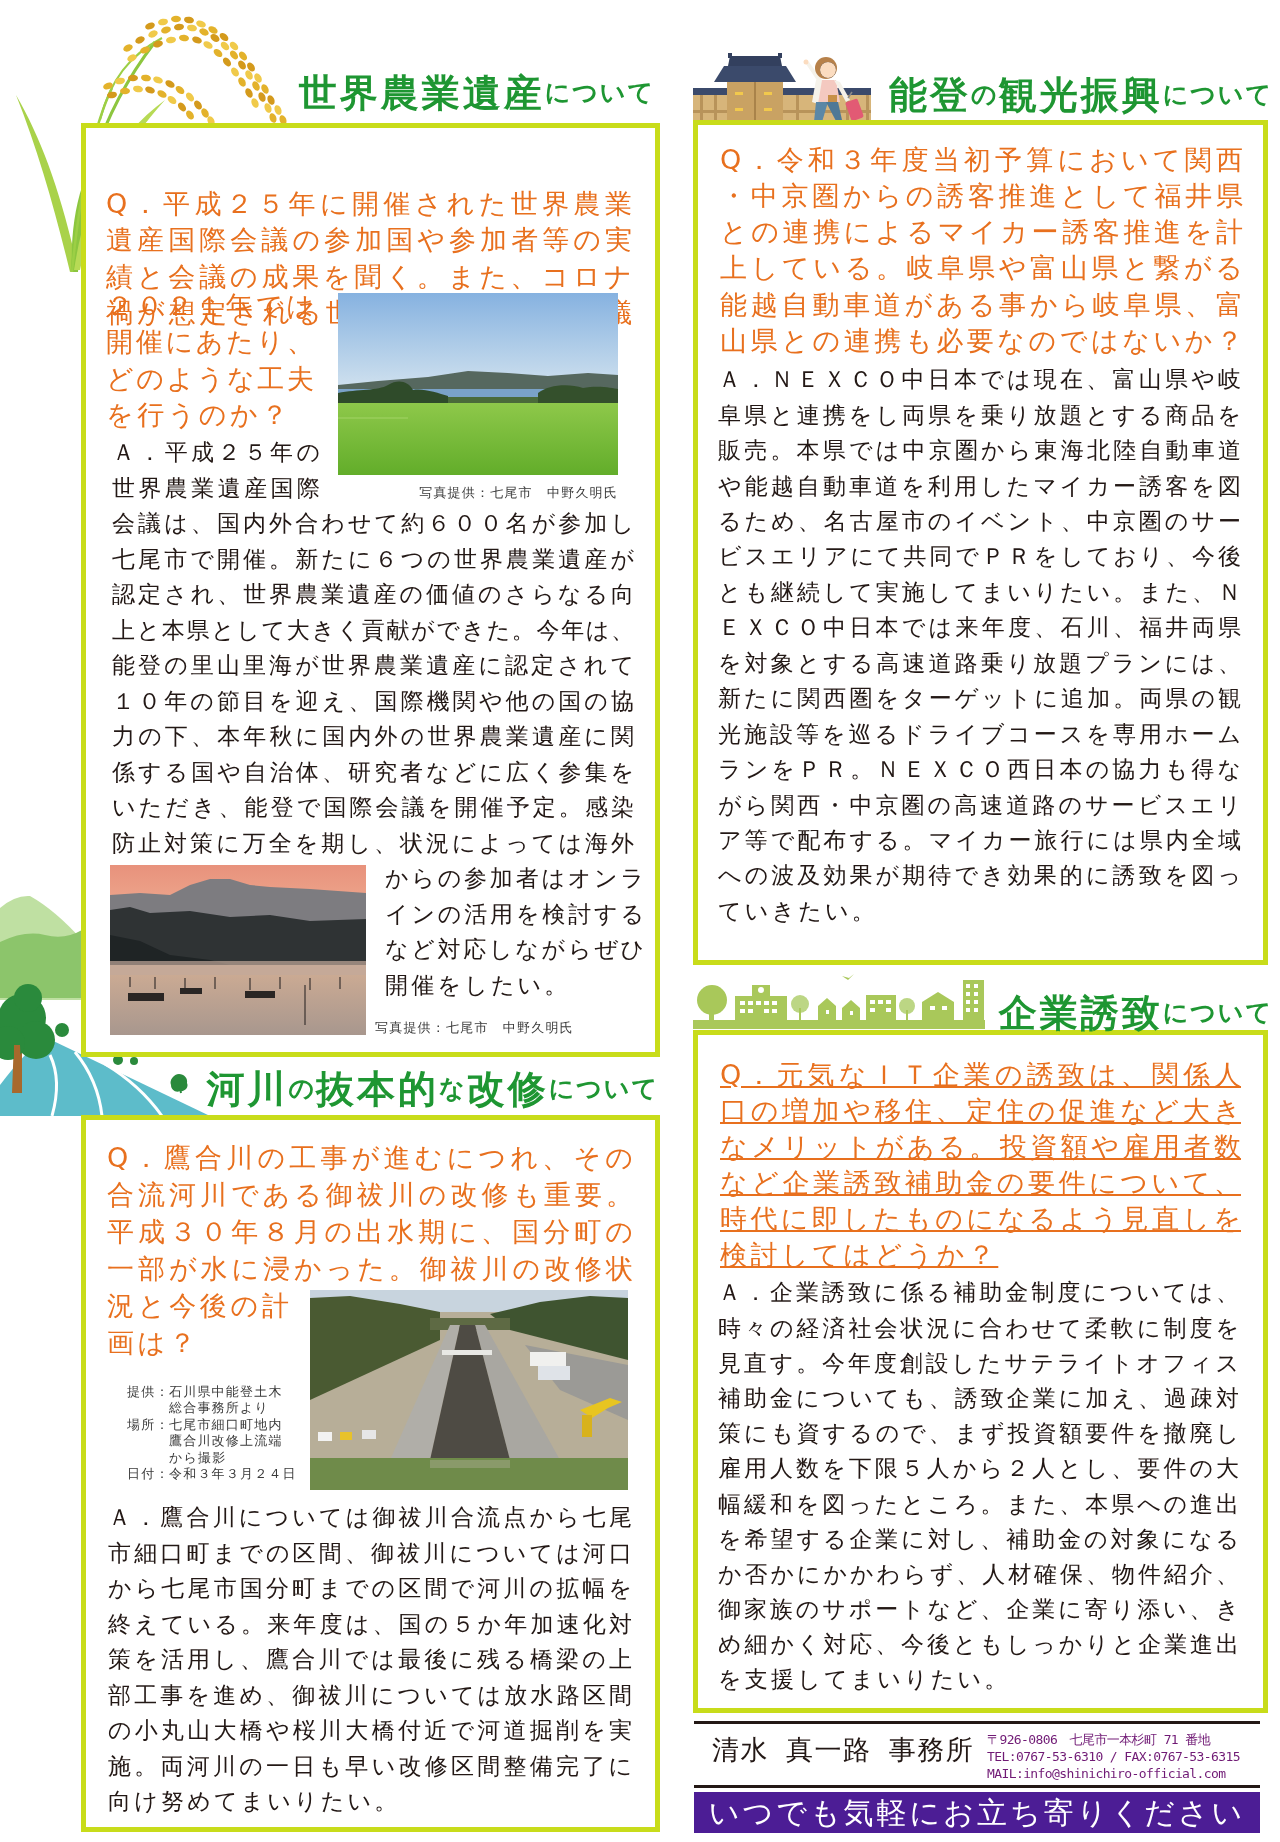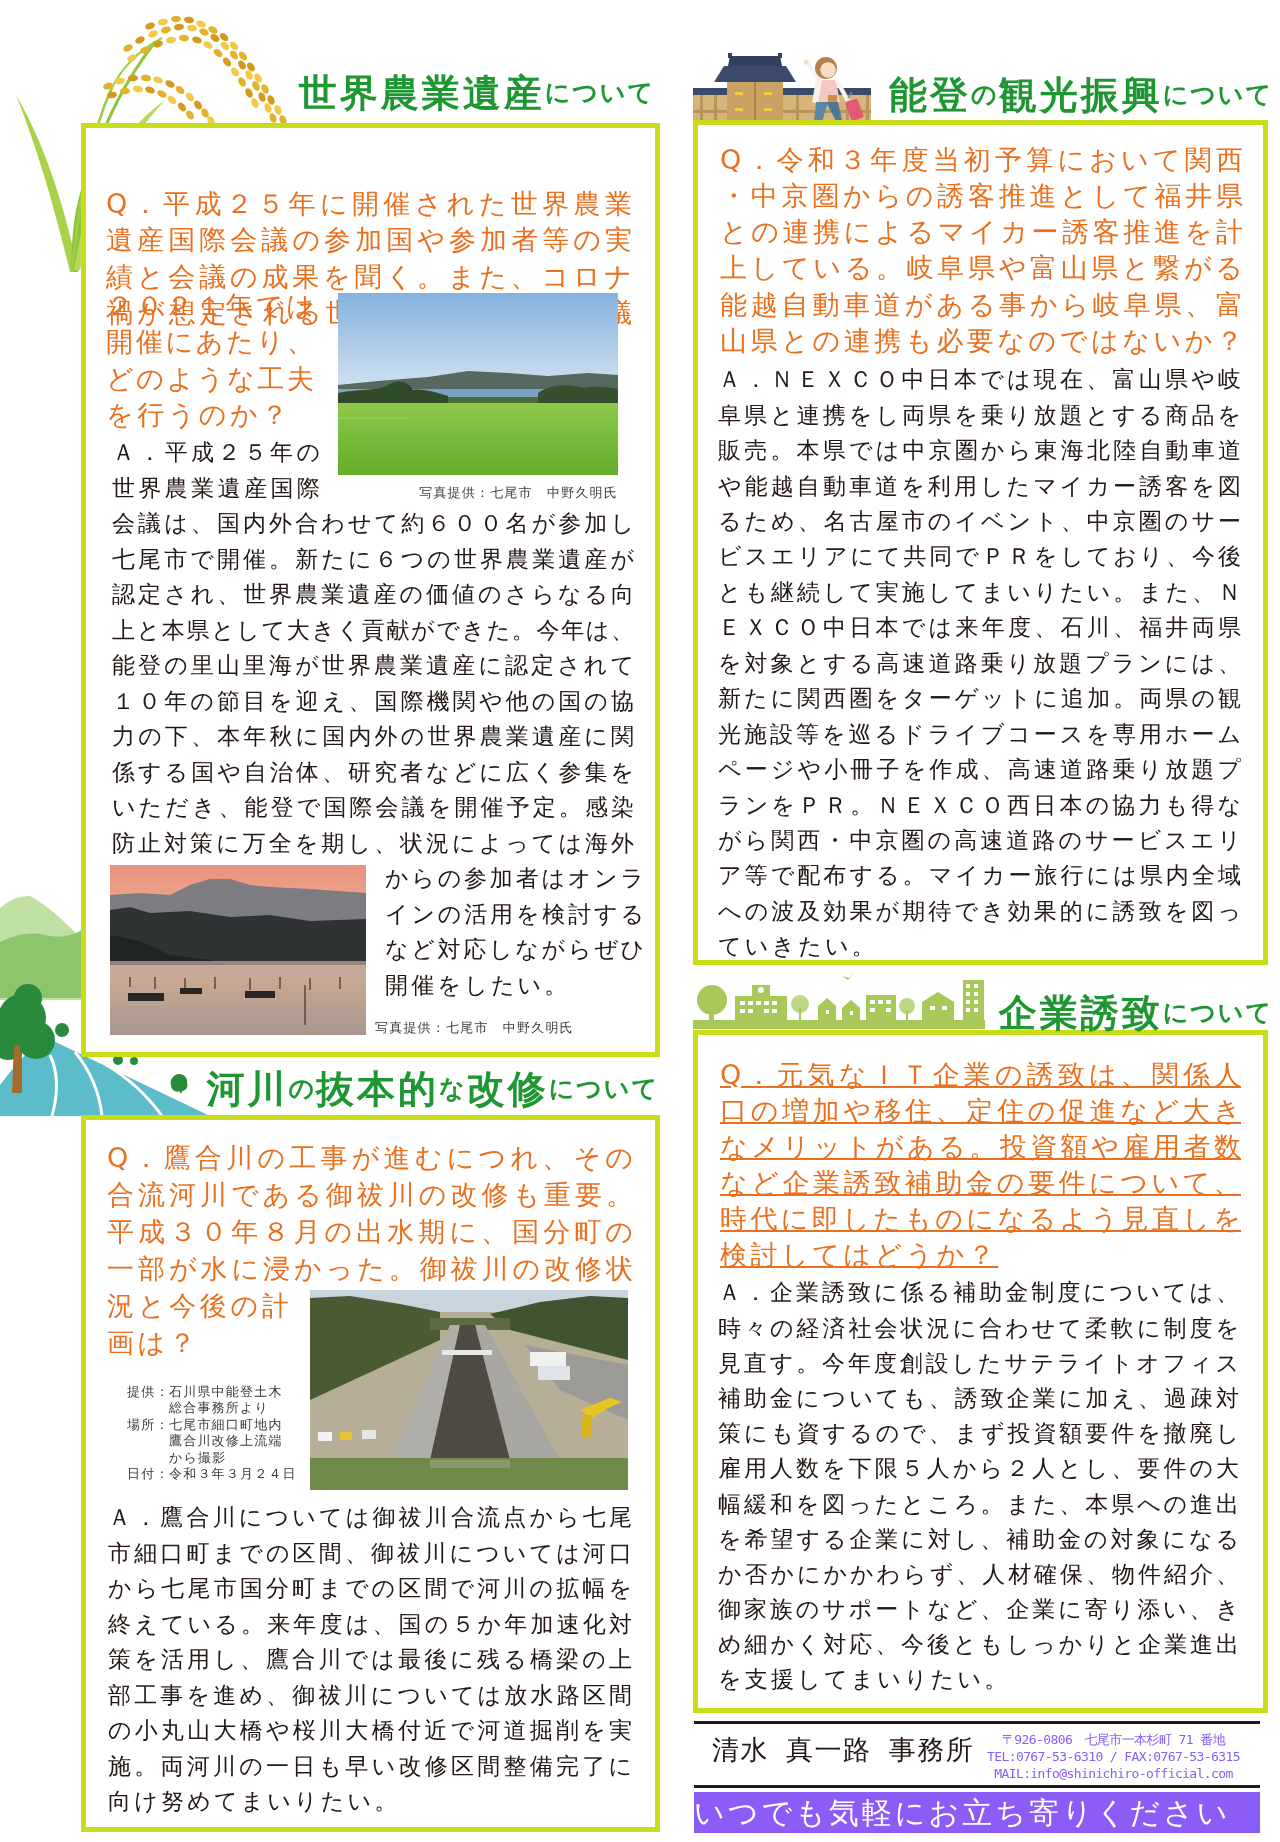--- a/index.html
+++ b/index.html
@@ -16,23 +16,23 @@
 .j{text-align:justify;text-align-last:justify;}
 .q .s{letter-spacing:3.5px;}
 .a .s{letter-spacing:3.2px;}
 .cap{position:absolute;z-index:3;font-size:13px;color:#3a3a3a;letter-spacing:1.2px;white-space:nowrap;line-height:16px;}
 .cap3{position:absolute;z-index:3;font-size:13px;color:#3a3a3a;letter-spacing:1.2px;white-space:nowrap;}
 .cap3 .row{display:flex;height:16.5px;line-height:16.5px;}
 .cap3 .lbl{width:42px;flex:none;}
 .photo{position:absolute;z-index:3;overflow:hidden;display:block;}
 .rule{position:absolute;z-index:3;background:#231815;height:3px;}
 .office{position:absolute;z-index:3;font-size:27px;letter-spacing:1.5px;word-spacing:7px;color:#231815;white-space:nowrap;line-height:34px;}
-.addr{position:absolute;z-index:3;font-family:"DejaVu Sans Mono",monospace;font-size:13px;letter-spacing:-0.6px;color:#8b5cf6;white-space:nowrap;text-align:center;}
+.addr{position:absolute;z-index:3;font-family:"DejaVu Sans Mono",monospace;font-size:13px;letter-spacing:-0.6px;color:#701a75;white-space:nowrap;}
 .addr div{height:17px;line-height:17px;}
-.banner{position:absolute;z-index:3;background:#8b5cf6;color:#ffffff;font-size:30px;letter-spacing:3px;white-space:nowrap;}
+.banner{position:absolute;z-index:3;background:#4c1d95;color:#ffffff;font-size:30px;letter-spacing:3px;text-align:center;white-space:nowrap;}
 </style>
 </head>
 <body>
 
 <svg class="deco" style="left:0;top:0;width:300px;height:290px;" viewBox="0 0 300 290">
   <path d="M70,272 C55,210 38,150 16,95 C42,140 60,190 78,268 Z" fill="#a9d24a"></path>
   <path d="M72,272 C70,220 80,160 120,130 C95,170 82,220 78,272 Z" fill="#8cc63f"></path>
   <path d="M74,270 C85,200 110,140 165,100 C120,150 95,200 80,270 Z" fill="#b7da55"></path>
   <path d="M72,272 C78,200 95,120 155,42" stroke="#8dc63f" stroke-width="3" fill="none"></path>
   <path d="M72,272 C80,190 92,130 112,88" stroke="#9ccf45" stroke-width="2.5" fill="none"></path>
@@ -420,21 +420,20 @@
   <div class="ln j">阜県と連携をし両県を乗り放題とする商品を</div>
   <div class="ln j">販売。本県では中京圏から東海北陸自動車道</div>
   <div class="ln j">や能越自動車道を利用したマイカー誘客を図</div>
   <div class="ln j">るため、名古屋市のイベント、中京圏のサー</div>
   <div class="ln j">ビスエリアにて共同でＰＲをしており、今後</div>
   <div class="ln j">とも継続して実施してまいりたい。また、Ｎ</div>
   <div class="ln j">ＥＸＣＯ中日本では来年度、石川、福井両県</div>
   <div class="ln j">を対象とする高速道路乗り放題プランには、</div>
   <div class="ln j">新たに関西圏をターゲットに追加。両県の観</div>
   <div class="ln j">光施設等を巡るドライブコースを専用ホーム</div>
-  <div class="ln j">ページや小冊子を作成、高速道路乗り放題プ</div>
   <div class="ln j">ランをＰＲ。ＮＥＸＣＯ西日本の協力も得な</div>
   <div class="ln j">がら関西・中京圏の高速道路のサービスエリ</div>
   <div class="ln j">ア等で配布する。マイカー旅行には県内全域</div>
   <div class="ln j">への波及効果が期待でき効果的に誘致を図っ</div>
   <div class="ln s">ていきたい。</div>
 </div>
 
 <div class="blk q" style="left:720px;top:1057px;width:521px;text-decoration:underline;--lh:36px;">
   <div class="ln j">Q．元気なＩＴ企業の誘致は、関係人</div>
   <div class="ln j">口の増加や移住、定住の促進など大き</div>

